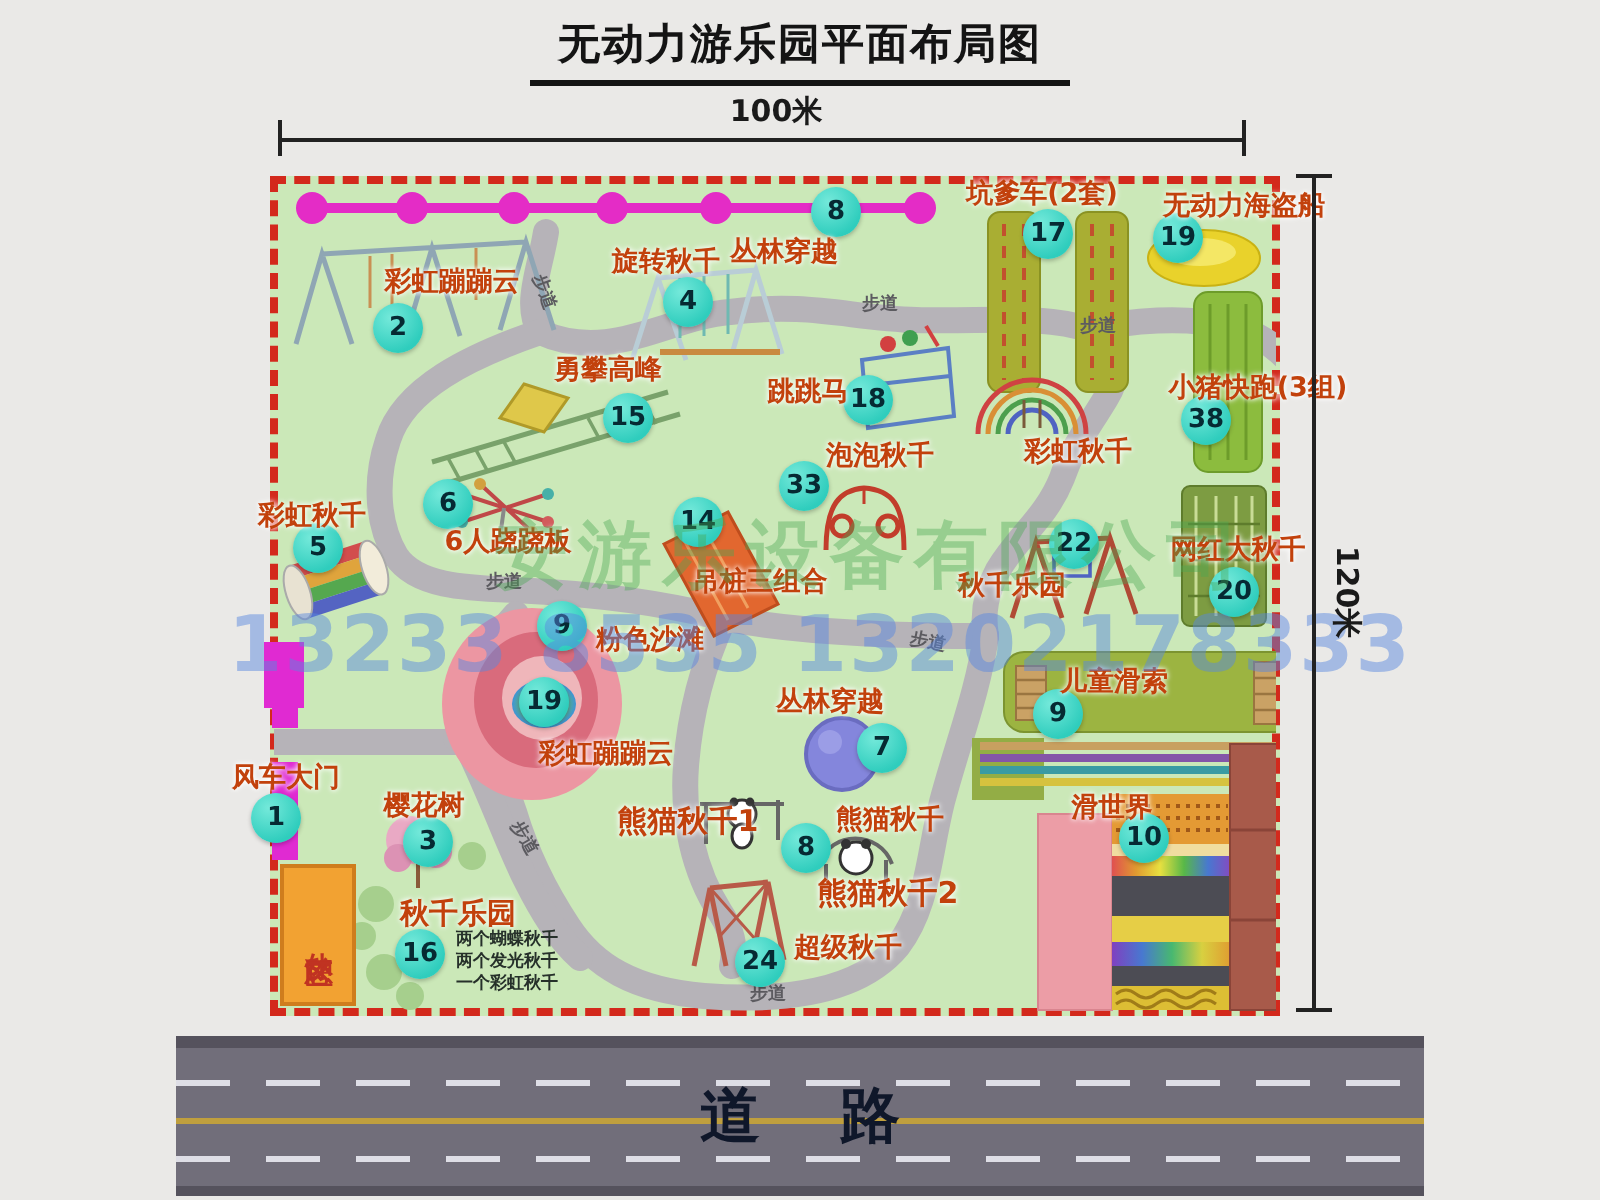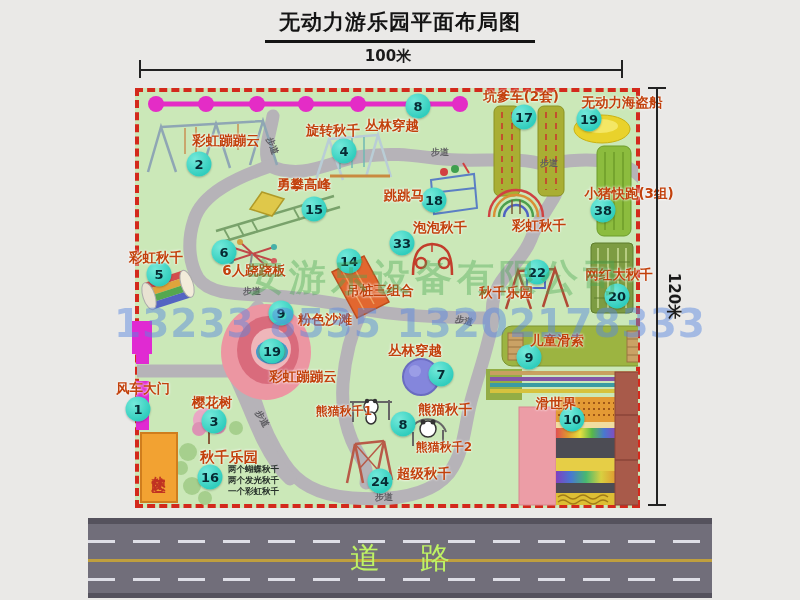--- a/index.html
+++ b/index.html
@@ -22,21 +22,21 @@
              color:#1a1a1a;z-index:6;white-space:nowrap;}
   .dim-label.rot{transform:translate(-50%,-50%) rotate(90deg);}
   
   .badge{position:absolute;width:25px;height:25px;border-radius:50%;z-index:4;
          background:radial-gradient(circle at 35% 30%,#74e9da,#2fcdbd 72%);
          color:#062a33;font-size:13px;font-weight:bold;line-height:25px;text-align:center;
          transform:translate(-50%,-50%);box-shadow:0 1px 2px rgba(0,0,0,.25);}
   .lbl{position:absolute;transform:translate(-50%,-50%);font-size:13.5px;font-weight:bold;
        color:#c2410c;white-space:nowrap;z-index:4;
        text-shadow:0 0 3px rgba(255,255,255,.95),0 0 2px rgba(255,255,255,.9);}
-  .lbl-sm{font-size:12px;}
+  .lbl-sm{font-size:15px;}
   .note{position:absolute;transform:translateY(-50%);font-size:8.5px;font-weight:bold;
         color:#26302a;white-space:nowrap;z-index:4;}
   .trail{position:absolute;transform:translate(-50%,-50%);font-size:9px;font-weight:bold;
          color:#5c5b60;white-space:nowrap;z-index:3;}
   
   .rest{position:absolute;left:140px;top:432px;width:38px;height:71px;background:#f2a232;
         border:2px solid #cf7d1d;box-sizing:border-box;z-index:3;display:flex;
         align-items:center;justify-content:center;}
   .rest span{writing-mode:vertical-rl;font-size:14px;font-weight:bold;color:#c03322;letter-spacing:2px;}
   
@@ -46,21 +46,21 @@
   .wm-phone{position:absolute;left:410px;top:323px;transform:translate(-50%,-50%);
         font-size:39px;font-weight:bold;letter-spacing:1px;color:rgba(88,136,224,.48);
         white-space:nowrap;z-index:5;}
   
   .road{position:absolute;left:88px;top:518px;width:624px;height:80px;background:#716e7a;
         border-top:6px solid #55525d;border-bottom:5px solid #55525d;box-sizing:border-box;z-index:2;}
   .road .dash{position:absolute;left:0;width:100%;height:3px;
         background:repeating-linear-gradient(90deg,#dedee6 0 27px,transparent 27px 45px);}
   .road .yellow{position:absolute;left:0;width:100%;height:3px;background:#bf9f3e;}
   .road-label{position:absolute;left:0;top:0;width:100%;height:100%;display:flex;
-        align-items:center;justify-content:center;font-size:30px;font-weight:normal;color:#bef264;
+        align-items:center;justify-content:center;font-size:30px;font-weight:bold;color:#0f172a;
         letter-spacing:40px;padding-left:40px;box-sizing:border-box;}
 </style>
 </head>
 <body>
 
 <div class="title-wrap">
   <span class="title">无动力游乐园平面布局图</span>
 </div>
 
 <div class="dimline-h" style="left:140px;top:69px;width:483px"></div>

